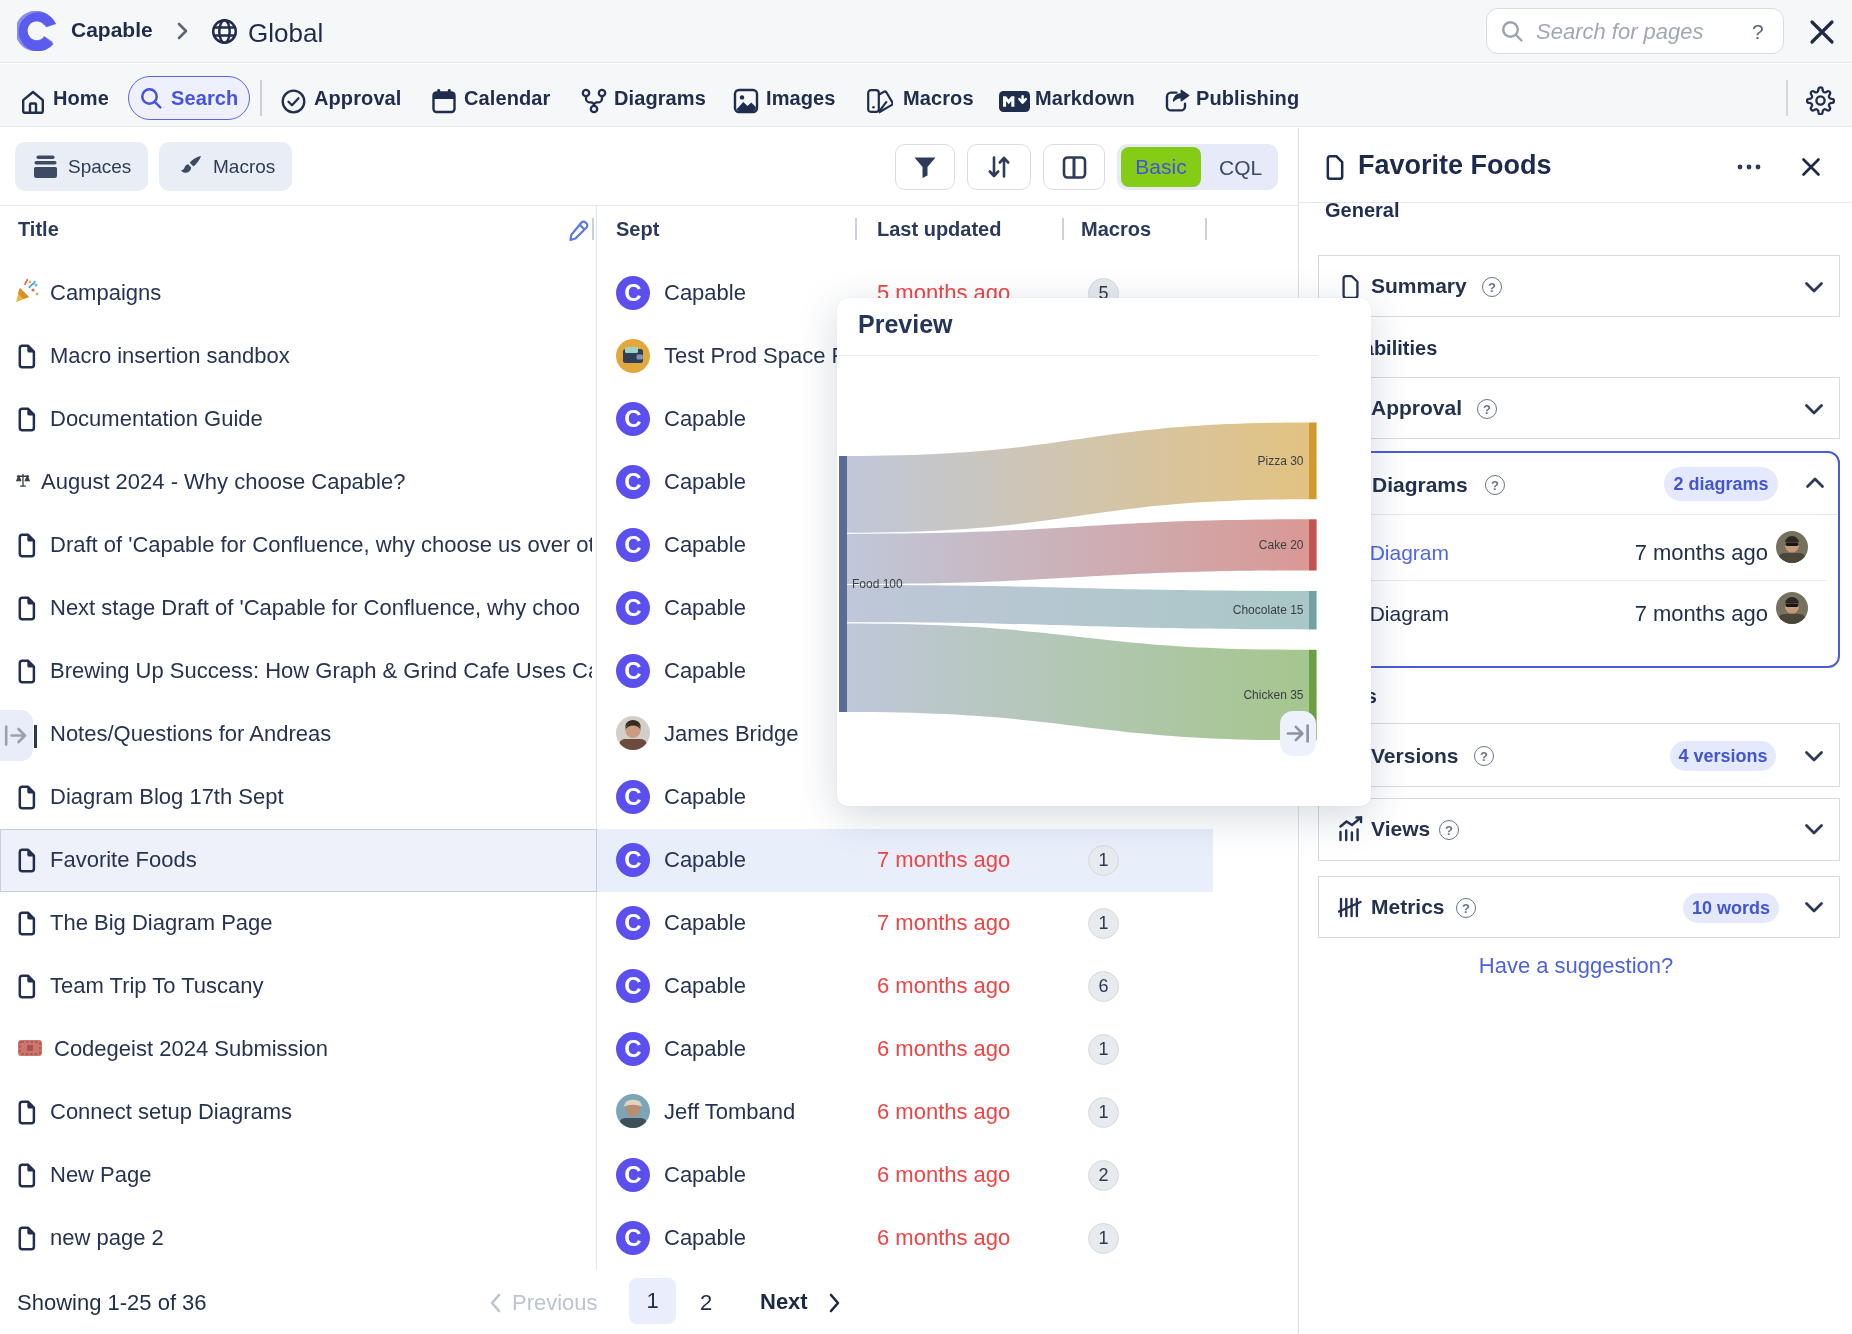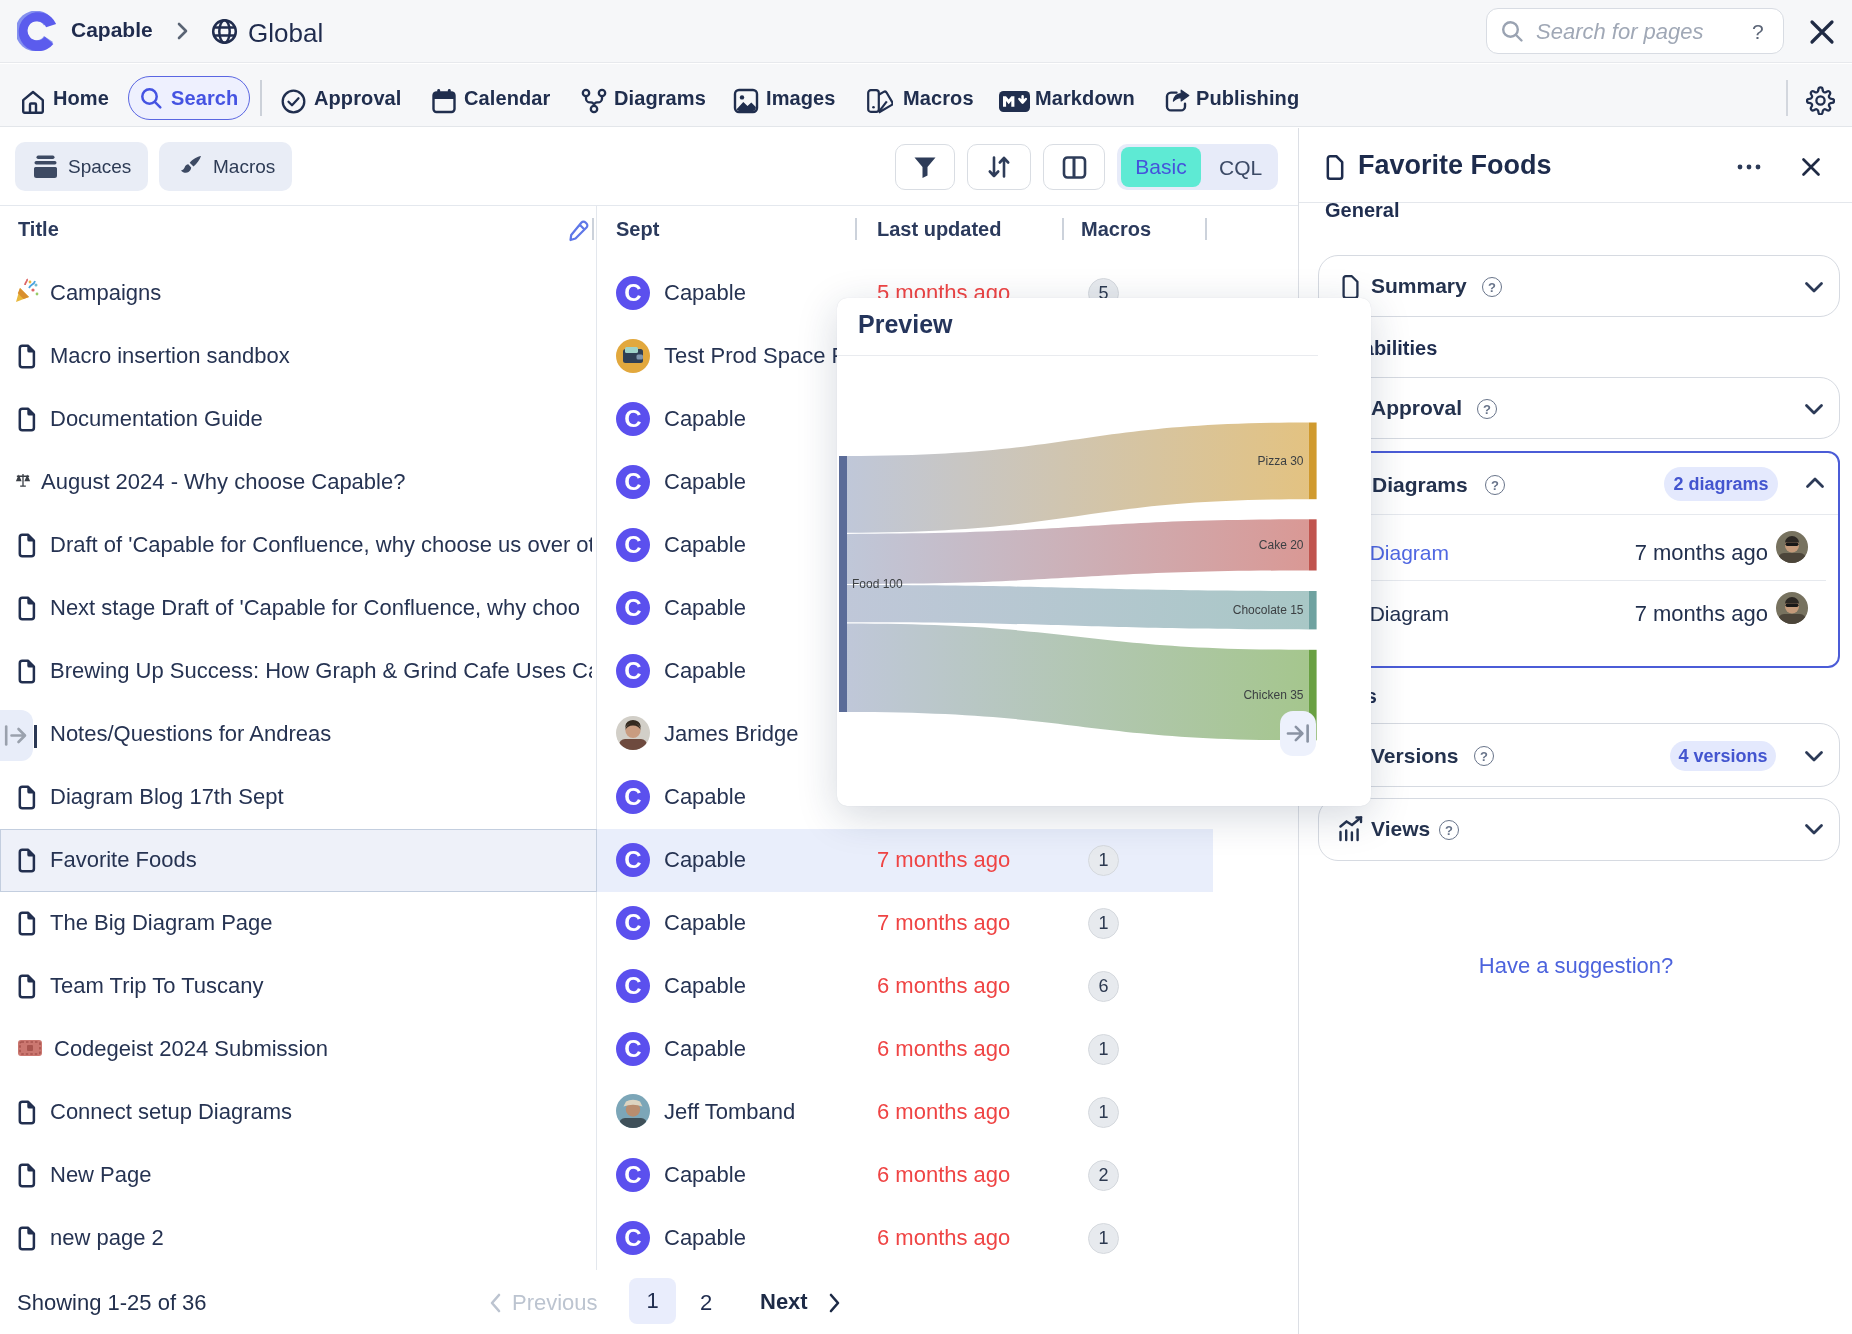--- a/index.html
+++ b/index.html
@@ -164,21 +164,21 @@
       </svg>
   </div>
   <div class="abs flex" style="left:1043px;top:16px;width:62px;height:46px;background:#fff;border:1px solid #d9dde3;border-radius:10px;justify-content:center">
     <svg width="25" height="25" viewBox="0 0 25 25">
         <rect x="2" y="2.5" width="21" height="20" rx="3.5" fill="none" stroke="#2e3c59" stroke-width="2.6"></rect>
         <rect x="2" y="2.5" width="21" height="20" rx="3.5" fill="none" stroke="#2e3c59" stroke-width="1"></rect>
         <rect x="10.5" y="2.5" width="3" height="20" fill="#2e3c59"></rect>
       </svg>
   </div>
   <div class="abs" style="left:1117px;top:16px;width:161px;height:46px;background:#e7ebf9;border-radius:10px"></div>
-  <div class="abs flex" style="left:1121px;top:19px;width:80px;height:40px;background:#5eead4;border-radius:8px;justify-content:center;font-size:21px;color:#4553db">Basic</div>
+  <div class="abs flex" style="left:1121px;top:19px;width:80px;height:40px;background:#84cc16;border-radius:8px;justify-content:center;font-size:21px;color:#4553db">Basic</div>
   <div class="abs" style="left:1219px;top:28px;font-size:21px;color:#3c4a66">CQL</div>
 
   <div class="abs" style="left:0;top:77px;width:1298px;height:1px;background:#e4e8ee"></div>
   <div class="abs hdr" style="left:18px;top:90px">Title</div>
   <svg class="abs" style="left:567px;top:91px" width="23" height="23" viewBox="0 0 23 23">
       <path d="M14.5 3.5 a2.8 2.8 0 0 1 4 0 l1 1 a2.8 2.8 0 0 1 0 4 L8.5 19.5 L3.5 21 L4.2 16 Z M12.5 5.5 l4.5 4.5" fill="none" stroke="#5e77e8" stroke-width="2.2" stroke-linejoin="round"></path>
     </svg>
   <div class="abs colsep" style="left:592px;top:90px"></div>
   <div class="abs hdr" style="left:616px;top:90px">Sept</div>
   <div class="abs colsep" style="left:855px;top:90px"></div>
@@ -534,25 +534,39 @@
           <path d="M18.5 1.5 H23 V6"></path>
         </g>
       </svg>
     <span class="clabel" style="left:52px">Views</span>
     <span class="qmark" style="left:120px"></span>
     <svg class="chev" style="left:485px;top:24px" width="20" height="13" viewBox="0 0 20 13">
         <path d="M2.5 2.5 L10 10 L17.5 2.5" fill="none" stroke="#2c3a57" stroke-width="2.8" stroke-linecap="round" stroke-linejoin="round"></path>
       </svg>
   </div>
 
+  <div class="abs card" style="left:19px;top:748px;width:522px;height:62px">
+    <svg class="abs" style="left:19px;top:18px" width="25" height="25" viewBox="0 0 25 25">
+        <g fill="none" stroke="#24324e" stroke-width="2.4" stroke-linecap="round">
+          <path d="M3 4 V21 M8.3 4 V21 M13.6 4 V21 M18.9 4 V21"></path>
+          <path d="M1 16.5 L22.5 7"></path>
+        </g>
+      </svg>
+    <span class="clabel" style="left:52px">Metrics</span>
+    <span class="qmark" style="left:137px"></span>
+    <div class="abs pill" style="left:364px;top:16px;width:96px;height:30px">10 words</div>
+    <svg class="chev" style="left:485px;top:24px" width="20" height="13" viewBox="0 0 20 13">
+        <path d="M2.5 2.5 L10 10 L17.5 2.5" fill="none" stroke="#2c3a57" stroke-width="2.8" stroke-linecap="round" stroke-linejoin="round"></path>
+      </svg>
+  </div>
   <div class="abs" style="left:0;top:825px;width:554px;text-align:center;font-size:22px;color:#4c63dd">Have a suggestion?</div>
 </div>
 <style>
 .sect{font-size:20px;font-weight:700;color:#1f2d4f}
-.card{border:1px solid #d6dae1;border-radius:20px;background:#fff}
+.card{border:1px solid #d6dae1;border-radius:0;background:#fff}
 .clabel{position:absolute;top:19px;font-size:21px;font-weight:700;color:#24324e}
 .card .clabel{top:18px}
 .qmark{position:absolute;top:21px;width:20px;height:20px;border:1.7px solid #68748a;border-radius:50%;display:flex;align-items:center;justify-content:center;font-size:13px;font-weight:700;color:#68748a}
 .qmark::after{content:"?"}
 .chev{position:absolute}
 .pill{background:#e4e9fd;border-radius:17px;display:flex;align-items:center;justify-content:center;font-size:18px;font-weight:700;color:#4355cf}
 
 </style>
 
 <div class="abs" style="left:837px;top:298px;width:534px;height:508px;background:#fff;border-radius:10px;box-shadow:0 10px 40px rgba(23,43,77,.18),0 0 1px rgba(23,43,77,.15);z-index:50" id="popup">

